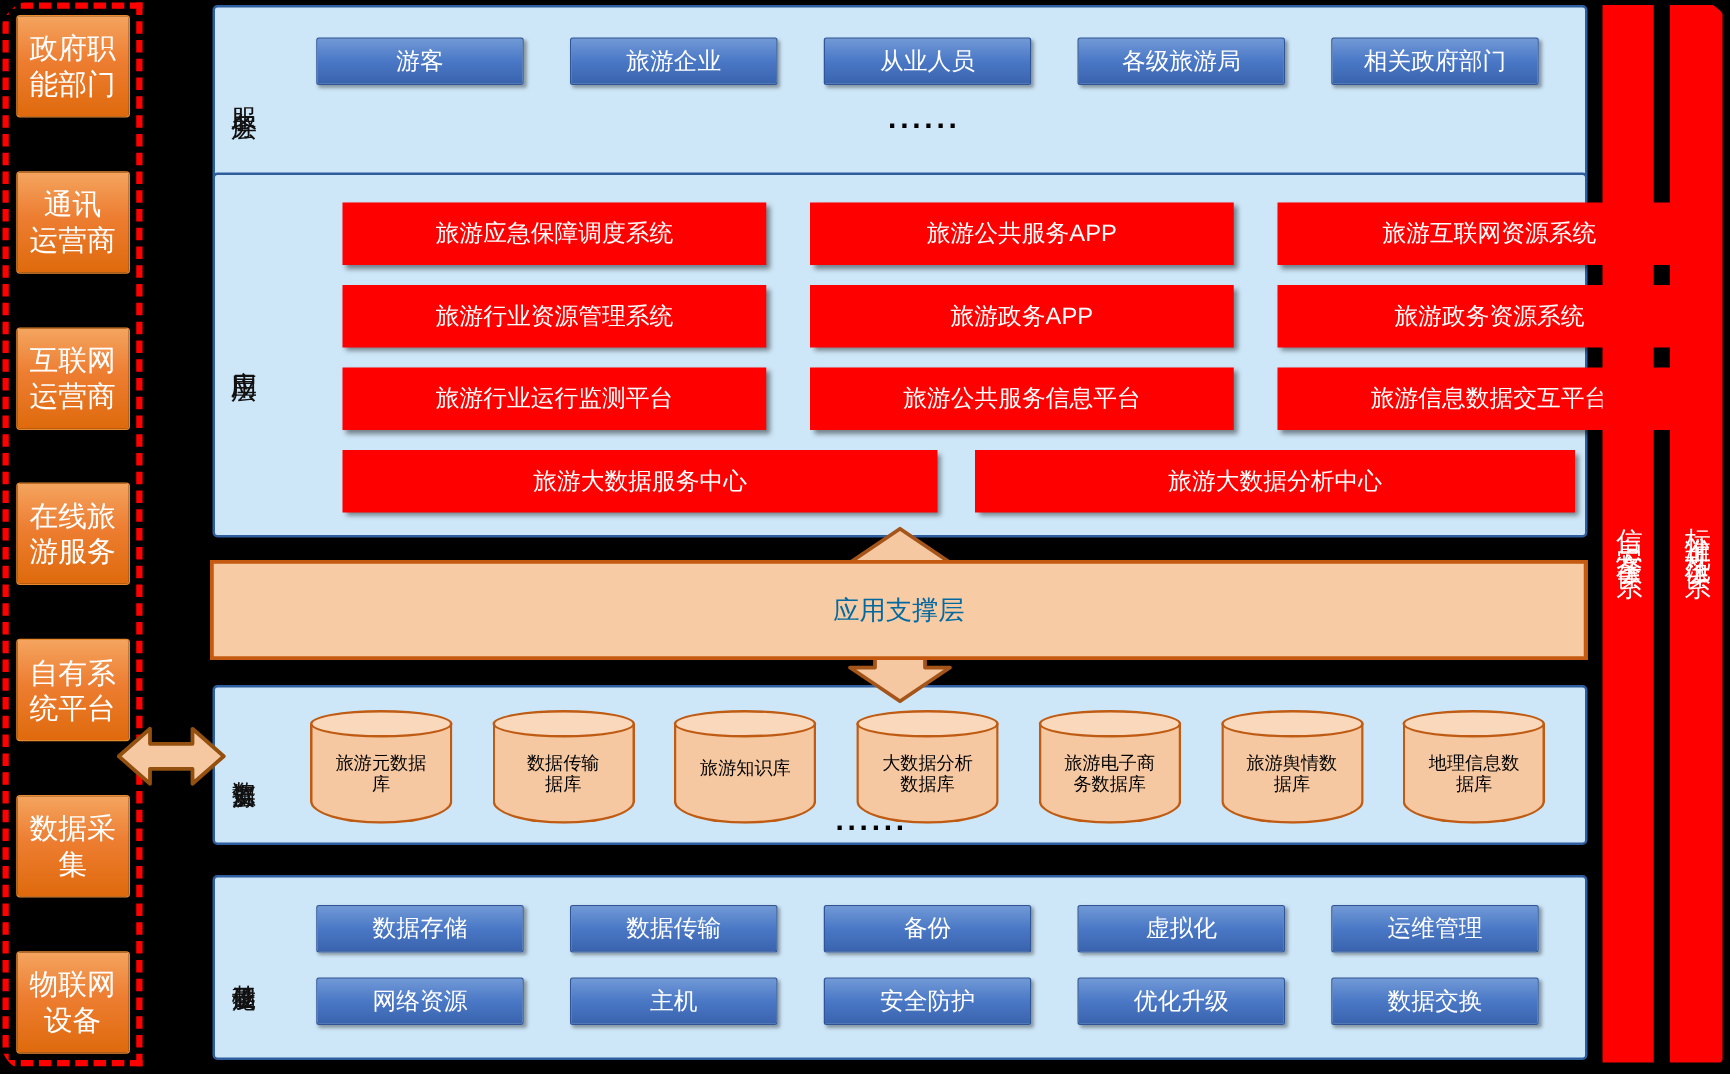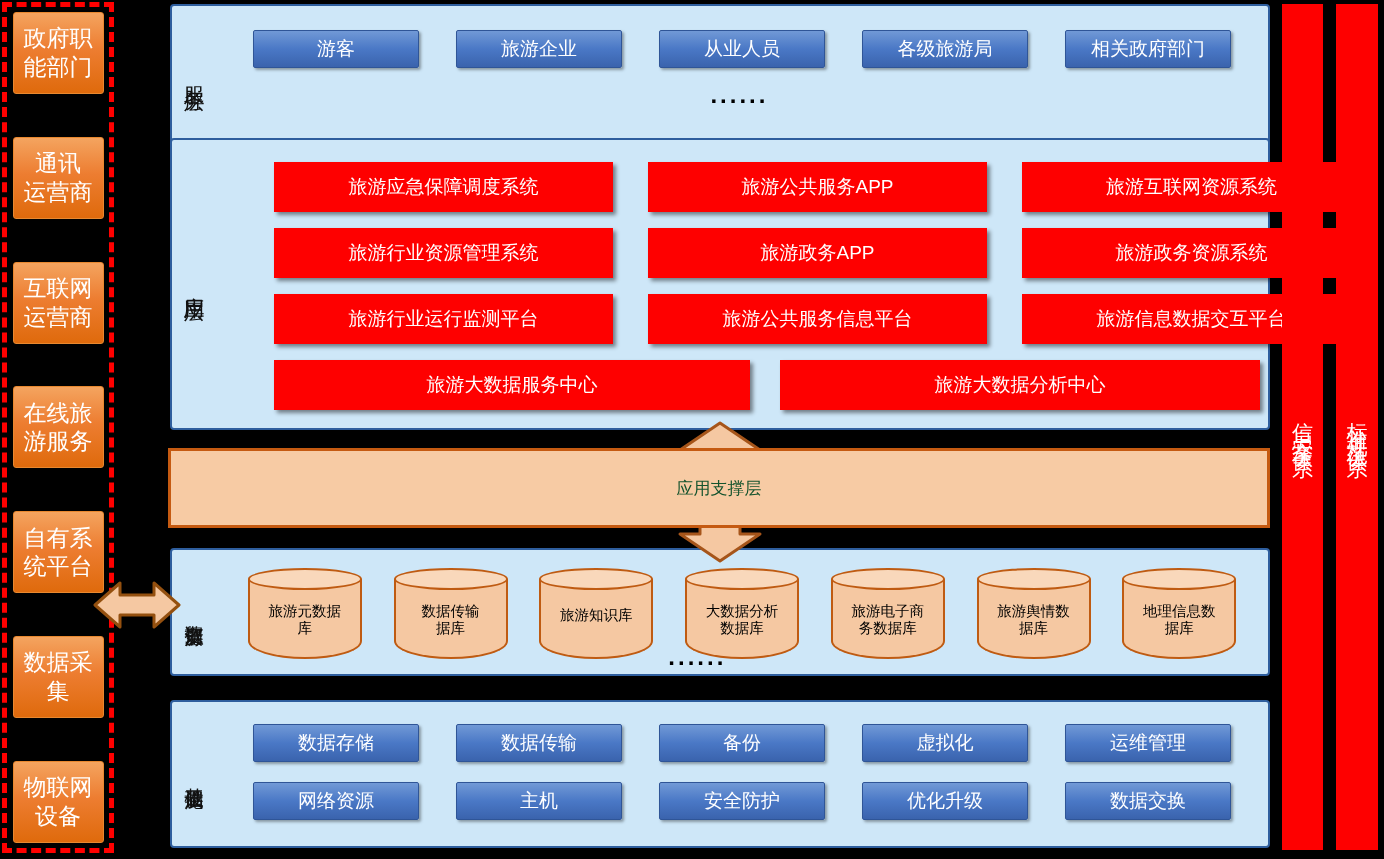--- a/index.html
+++ b/index.html
@@ -1,17 +1,17 @@
 <!DOCTYPE html>
 <html><head>
 <meta charset="utf-8">
 <style>
   html,body{margin:0;padding:0;background:#000;}
   *{box-sizing:border-box;font-family:"Liberation Sans","DejaVu Sans",sans-serif;}
-  #stage{position:relative;width:1384px;height:859px;background:#000;overflow:hidden;}
+  #stage{position:relative;width:1384px;height:859px;background:#000;overflow:hidden;border-radius:28px;}
 
   
   .left-col{
     position:absolute;left:2px;top:2px;width:112px;height:851px;
     border:5px dashed #ff0000;
     display:flex;flex-direction:column;justify-content:space-between;
     padding:5px 0;align-items:center;
   }
   .src-box{
     width:91px;min-height:82px;
@@ -63,21 +63,21 @@
   .red-btn.col{width:339px;}
   .red-btn.wide1{width:476px;}
   .red-btn.wide2{width:480px;}
   .app-wide{display:flex;gap:30px;}
 
   
   .banner{
     position:absolute;left:168px;top:448px;width:1102px;height:80px;
     background:#f7cba4;border:3px solid #c55a11;
     display:flex;align-items:center;justify-content:center;
-    color:#14532d;font-size:17px;z-index:2;
+    color:#0369a1;font-size:21px;z-index:2;
   }
   .v-arrow{position:absolute;left:676px;top:420px;z-index:1;}
   .h-arrow{position:absolute;left:93px;top:578px;z-index:3;}
 
   
   .db-row{display:flex;justify-content:space-evenly;align-items:flex-start;padding-top:18px;}
   .db{position:relative;width:114px;height:80px;margin-top:11px;}
   .db-body{
     position:absolute;top:0;left:0;right:0;bottom:0;
     background:#f5c8a2;border:2px solid #bf5b12;border-top:none;

